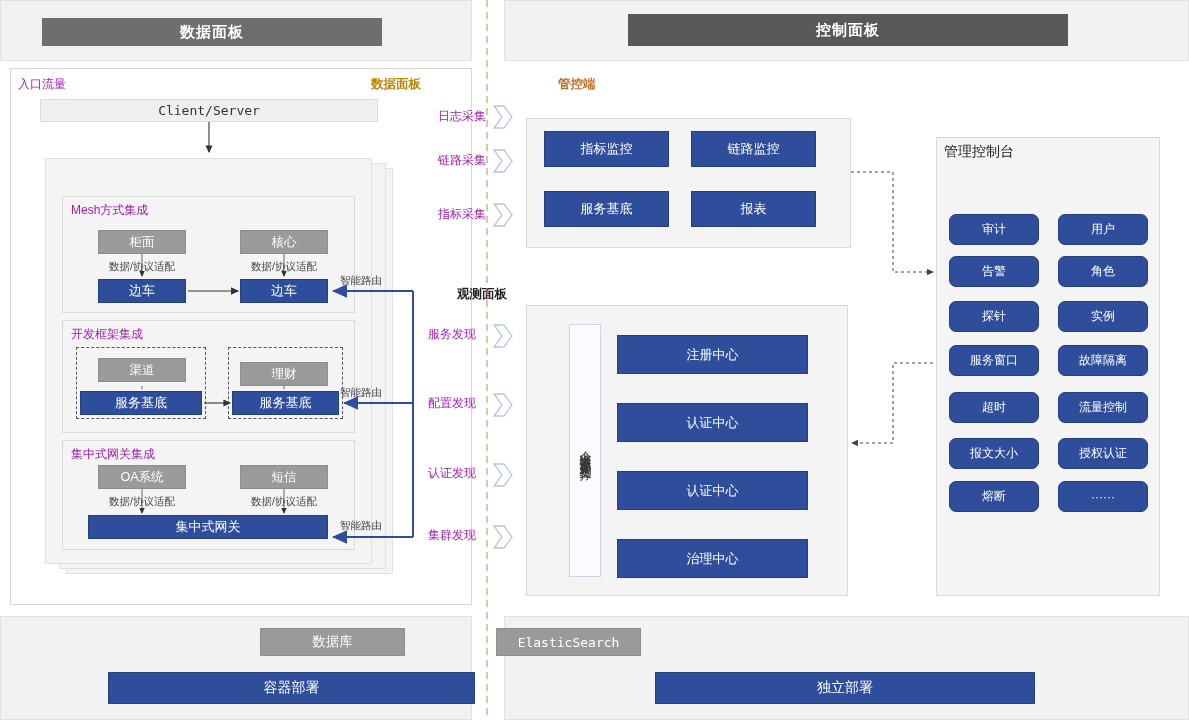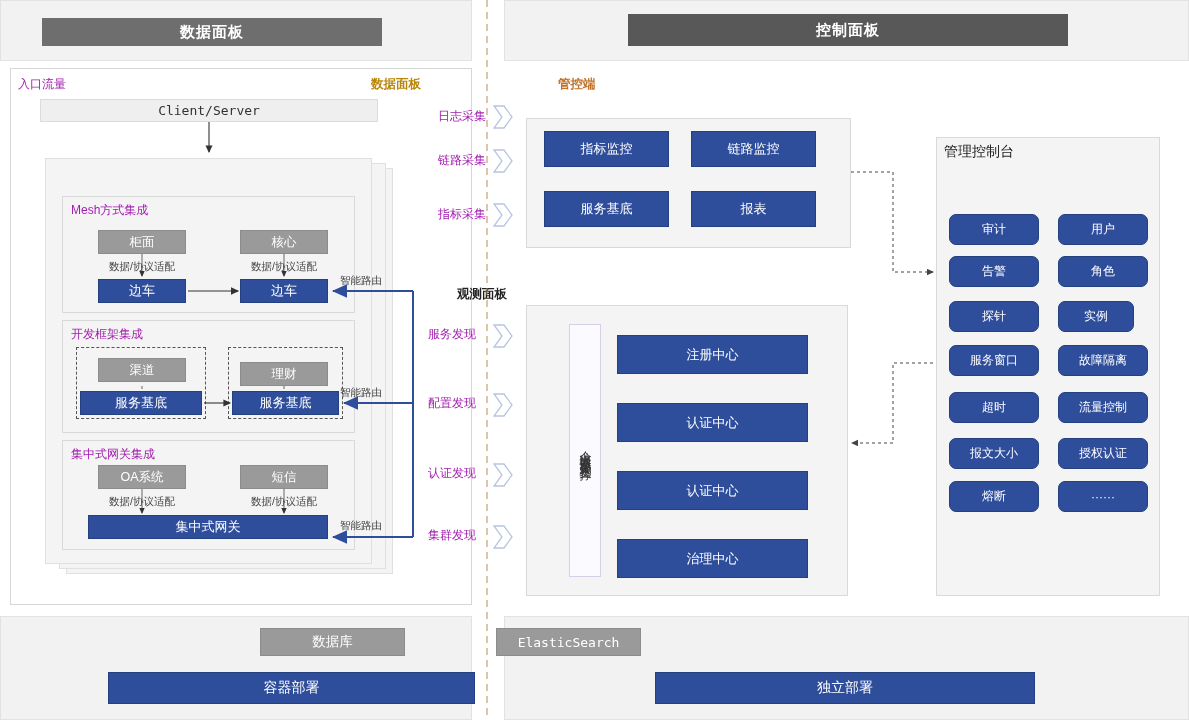--- a/index.html
+++ b/index.html
@@ -222,21 +222,21 @@
   <div class="abs sec-box" style="left:936px; top:137px; width:224px; height:459px; background:#f4f4f4;"></div>
   <div class="abs label-title" style="left:944px; top:143px;">管理控制台</div>
 
   <div class="abs blue-box small" style="left:949px; top:214px; width:90px; height:31px;">审计</div>
   <div class="abs blue-box small" style="left:1058px; top:214px; width:90px; height:31px;">用户</div>
 
   <div class="abs blue-box small" style="left:949px; top:256px; width:90px; height:31px;">告警</div>
   <div class="abs blue-box small" style="left:1058px; top:256px; width:90px; height:31px;">角色</div>
 
   <div class="abs blue-box small" style="left:949px; top:301px; width:90px; height:31px;">探针</div>
-  <div class="abs blue-box small" style="left:1058px; top:301px; width:76px; height:31px;">实例</div>
+  <div class="abs blue-box small" style="left:1058px; top:301px; width:90px; height:31px;">实例</div>
 
   <div class="abs blue-box small" style="left:949px; top:345px; width:90px; height:31px;">服务窗口</div>
   <div class="abs blue-box small" style="left:1058px; top:345px; width:90px; height:31px;">故障隔离</div>
 
   <div class="abs blue-box small" style="left:949px; top:392px; width:90px; height:31px;">超时</div>
   <div class="abs blue-box small" style="left:1058px; top:392px; width:90px; height:31px;">流量控制</div>
 
   <div class="abs blue-box small" style="left:949px; top:438px; width:90px; height:31px;">报文大小</div>
   <div class="abs blue-box small" style="left:1058px; top:438px; width:90px; height:31px;">授权认证</div>
 

